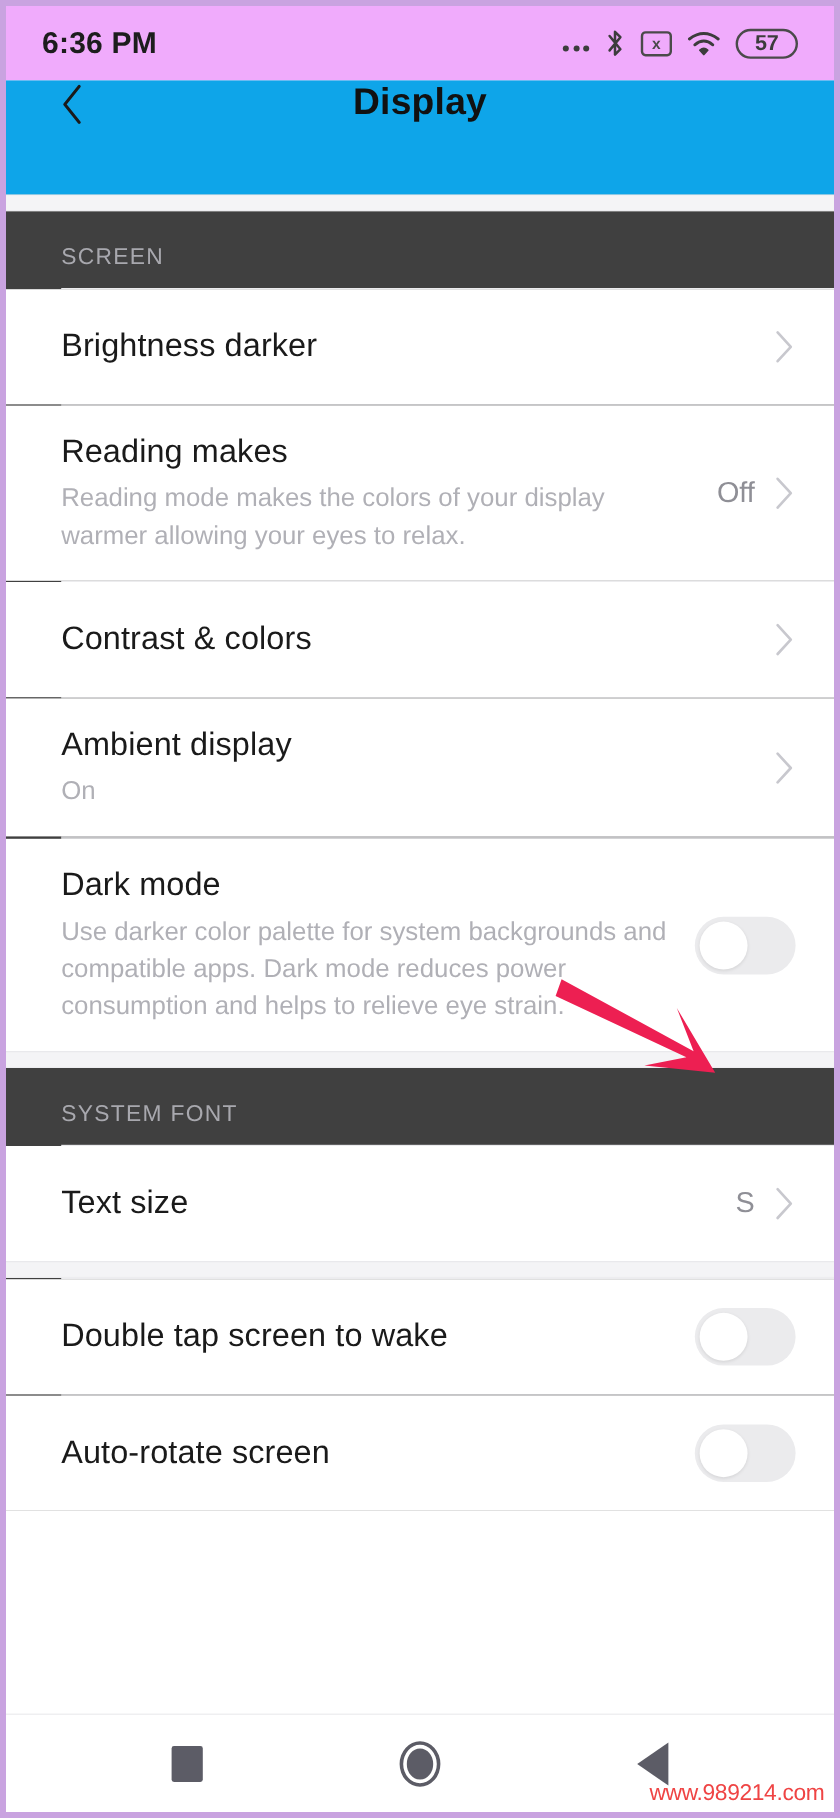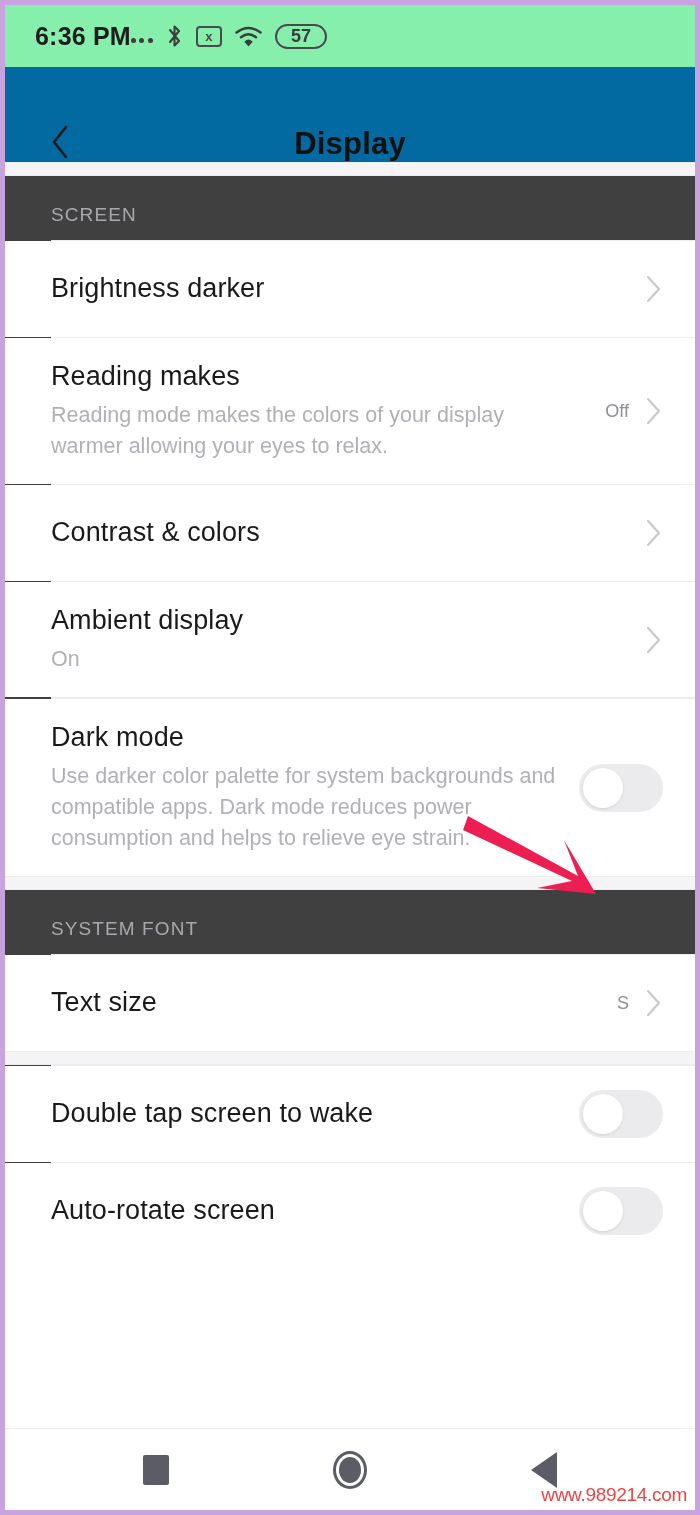--- a/index.html
+++ b/index.html
@@ -20,22 +20,23 @@
     background: #ffffff;
     border: 5px solid #c9a3e0;
     overflow: hidden;
   }
 
   
   .status-bar {
     height: 62px;
     display: flex;
     align-items: center;
+    justify-content: space-between;
     padding: 0 30px 0 30px;
-    background: #86efac;
+    background: #f0abfc;
   }
   .status-time {
     font-size: 25px;
     font-weight: 600;
     color: #1d1d1d;
     letter-spacing: 0.2px;
   }
   .status-icons {
     display: flex;
     align-items: center;
@@ -81,23 +82,23 @@
     font-size: 18px;
     font-weight: 600;
     color: #3c3c3c;
     letter-spacing: -0.2px;
   }
 
   
   .app-bar {
     height: 95px;
     display: flex;
-    align-items: flex-end;
+    align-items: flex-start;
     position: relative;
-    background: #0369a1;
+    background: #0ea5e9;
   }
   .back-chevron {
     position: absolute;
     left: 40px;
     width: 30px; height: 40px;
     display: flex;
     align-items: center;
     justify-content: center;
     cursor: pointer;
   }
@@ -161,21 +162,21 @@
   }
   .row-sub.compact { max-width: 560px; }
   .row-right {
     display: flex;
     align-items: center;
     gap: 16px;
     flex-shrink: 0;
     padding-left: 10px;
   }
   .row-value {
-    font-size: 18px;
+    font-size: 24px;
     color: #8f8f96;
     font-weight: 400;
   }
   .chevron { width: 18px; height: 30px; display: block; flex-shrink: 0; }
 
   
   .toggle {
     width: 84px; height: 48px;
     border-radius: 24px;
     position: relative;

